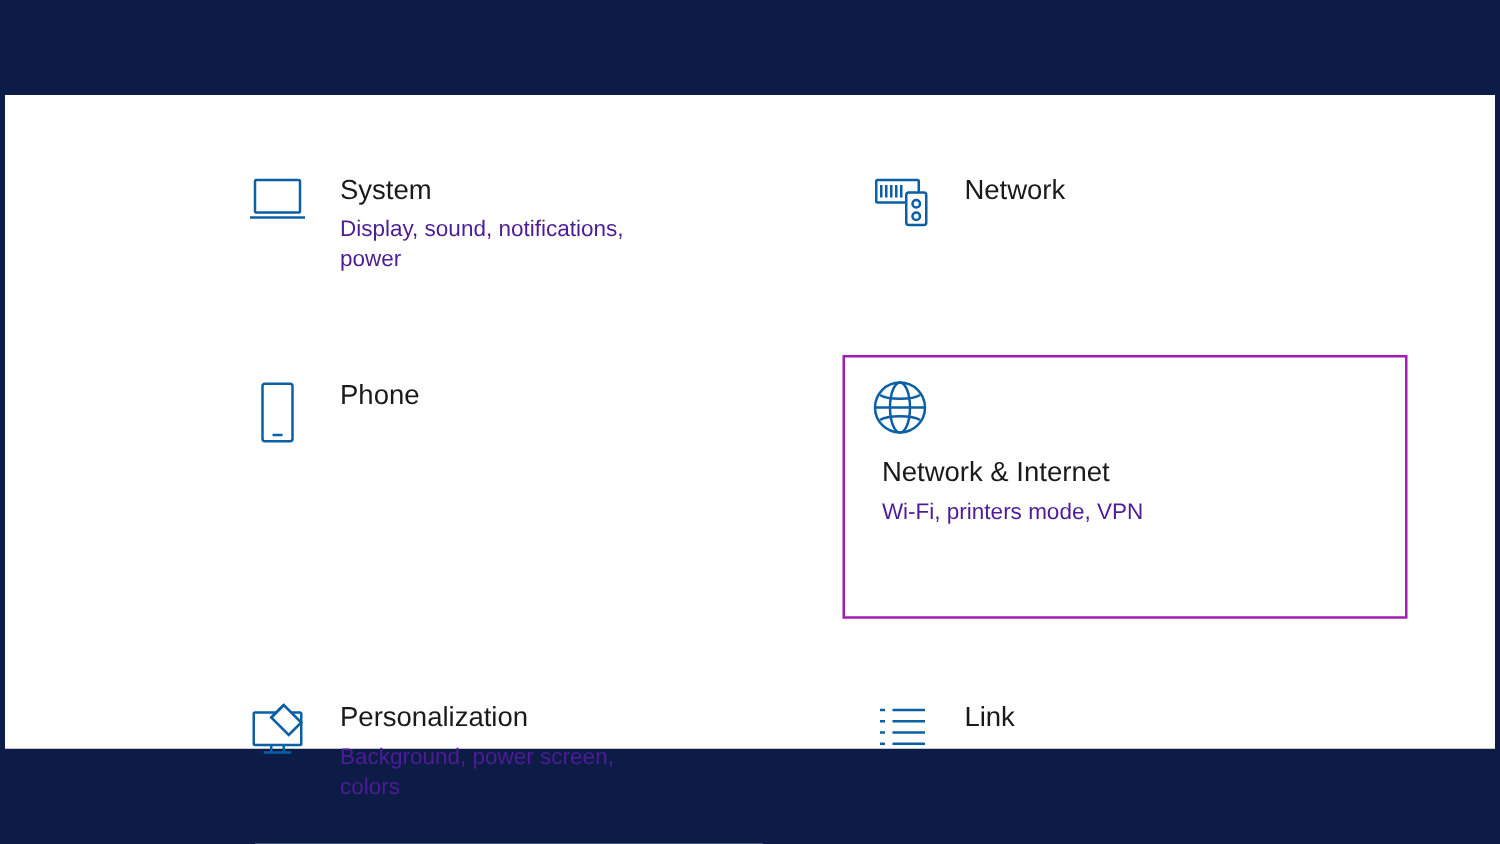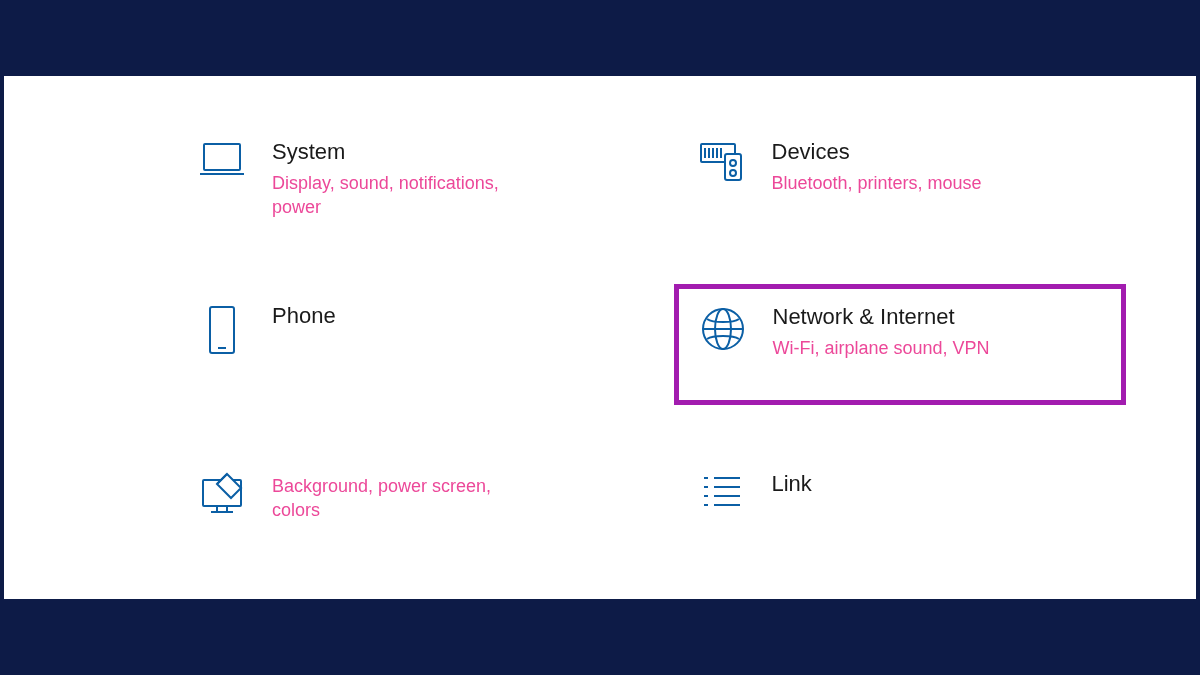--- a/index.html
+++ b/index.html
@@ -32,43 +32,44 @@
     }
     .settings-item {
       display: flex;
       align-items: flex-start;
       padding: 14px 12px 14px 12px;
       cursor: pointer;
       border: 4px solid transparent;
       min-height: 110px;
     }
     .settings-item.highlighted {
-      border: 5px solid #a21caf;
-      padding-bottom: 40px;
+      border: 2px solid #a21caf;
+      padding-bottom: 72px;
+      flex-direction: column;
     }
     .icon-slot {
       width: 64px;
       flex: 0 0 64px;
       display: flex;
       justify-content: center;
       padding-top: 2px;
     }
     .text-slot {
       padding-left: 18px;
       max-width: 260px;
     }
     .item-title {
       font-size: 22px;
       color: #1a1a1a;
       font-weight: 400;
       line-height: 1.3;
     }
     .item-desc {
       font-size: 18px;
-      color: #ec4899;
+      color: #4c1d95;
       font-weight: 400;
       line-height: 1.35;
       margin-top: 4px;
     }
     svg {
       stroke: #0b5fa5;
       fill: none;
       stroke-width: 2;
     }
   </style>
@@ -99,22 +100,21 @@
           <line x1="12" y1="8" x2="12" y2="18"></line>
           <line x1="16" y1="8" x2="16" y2="18"></line>
           <line x1="20" y1="8" x2="20" y2="18"></line>
           <line x1="24" y1="8" x2="24" y2="18"></line>
           <rect x="28" y="14" width="16" height="26" rx="2" fill="#ffffff"></rect>
           <circle cx="36" cy="23" r="3"></circle>
           <circle cx="36" cy="33" r="3"></circle>
         </svg>
       </div>
       <div class="text-slot">
-        <div class="item-title">Devices</div>
-        <div class="item-desc">Bluetooth, printers, mouse</div>
+        <div class="item-title">Network</div>
       </div>
     </div>
 
     <div class="settings-item">
       <div class="icon-slot">
         <svg width="36" height="52" viewBox="0 0 36 52">
           <rect x="6" y="3" width="24" height="46" rx="2"></rect>
           <line x1="14" y1="44" x2="22" y2="44"></line>
         </svg>
       </div>
@@ -128,36 +128,37 @@
         <svg width="48" height="48" viewBox="0 0 48 48">
           <circle cx="24" cy="24" r="20"></circle>
           <ellipse cx="24" cy="24" rx="8" ry="20"></ellipse>
           <line x1="4" y1="24" x2="44" y2="24"></line>
           <path d="M8 14 C14 18, 34 18, 40 14"></path>
           <path d="M8 34 C14 30, 34 30, 40 34"></path>
         </svg>
       </div>
       <div class="text-slot">
         <div class="item-title">Network &amp; Internet</div>
-        <div class="item-desc">Wi-Fi, airplane sound, VPN</div>
+        <div class="item-desc">Wi-Fi, printers mode, VPN</div>
       </div>
     </div>
 
     <div class="settings-item">
       <div class="icon-slot">
         <svg width="50" height="44" viewBox="0 0 50 44">
           <rect x="6" y="8" width="38" height="26" rx="1"></rect>
           <line x1="20" y1="34" x2="20" y2="40"></line>
           <line x1="30" y1="34" x2="30" y2="40"></line>
           <line x1="14" y1="40" x2="36" y2="40"></line>
           <path d="M30 2 L44 16 L34 26 L20 12 Z" fill="#ffffff"></path>
           <line x1="30" y1="2" x2="20" y2="12"></line>
         </svg>
       </div>
       <div class="text-slot">
+        <div class="item-title">Personalization</div>
         <div class="item-desc">Background, power screen, colors</div>
       </div>
     </div>
 
     <div class="settings-item">
       <div class="icon-slot">
         <svg width="44" height="40" viewBox="0 0 44 40" stroke-width="3">
           <line x1="4" y1="6" x2="8" y2="6"></line>
           <line x1="14" y1="6" x2="40" y2="6"></line>
           <line x1="4" y1="15" x2="8" y2="15"></line>

